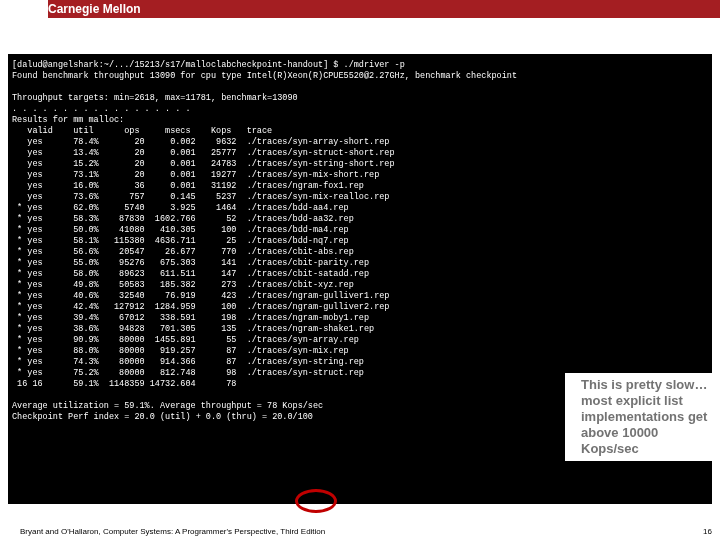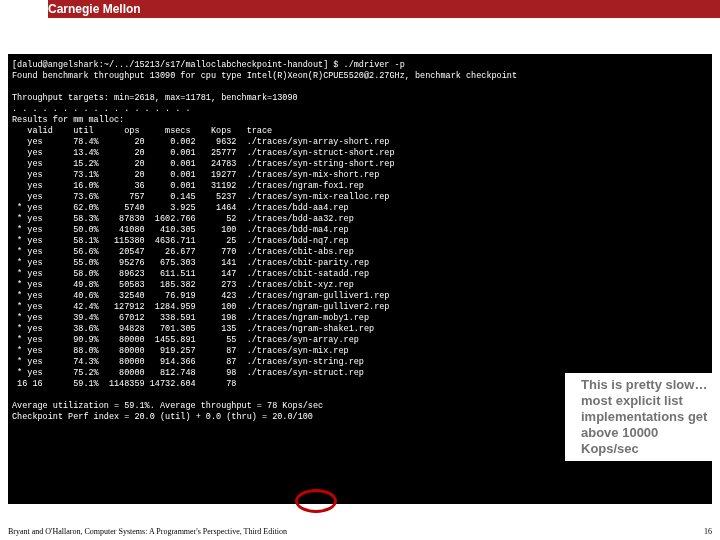--- a/index.html
+++ b/index.html
@@ -53,24 +53,24 @@
     line-height: 16px;
     padding: 4px 16px;
     box-sizing: border-box;
     font-family: Arial, sans-serif;
     white-space: normal;
     margin-left: 26px;
   }
   .footer {
     position: absolute;
     bottom: 4px;
-    left: 8px;
+    left: 20px;
     right: 8px;
     font-size: 8px;
-    font-family: Liberation Serif, serif;
+    font-family: Liberation Sans, sans-serif;
     color: #000;
     display: flex;
     justify-content: space-between;
   }
   .circle {
     position: absolute;
     border: 3px solid #c00000;
     border-radius: 50%;
     width: 36px;
     height: 18px;

